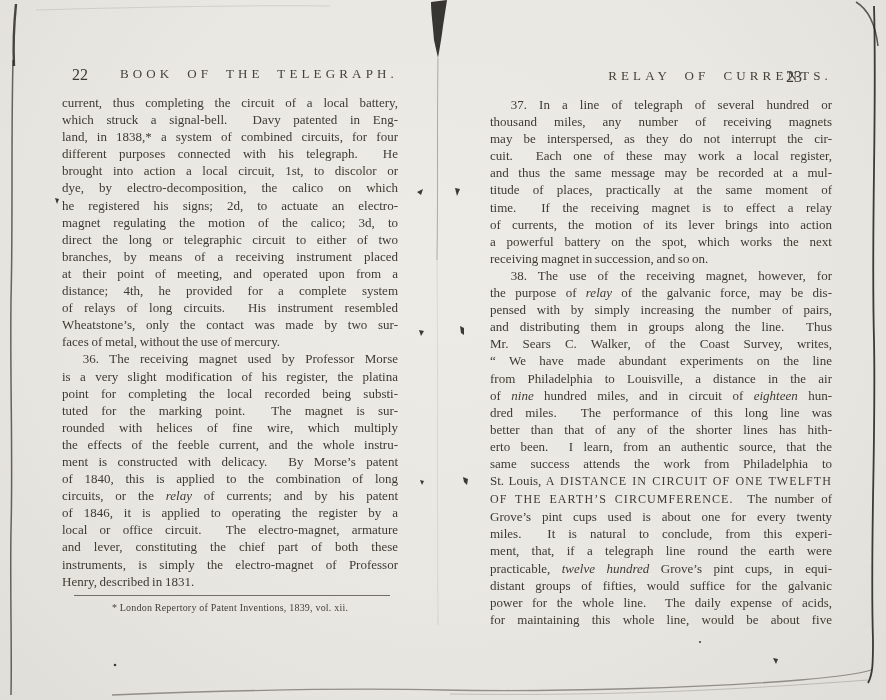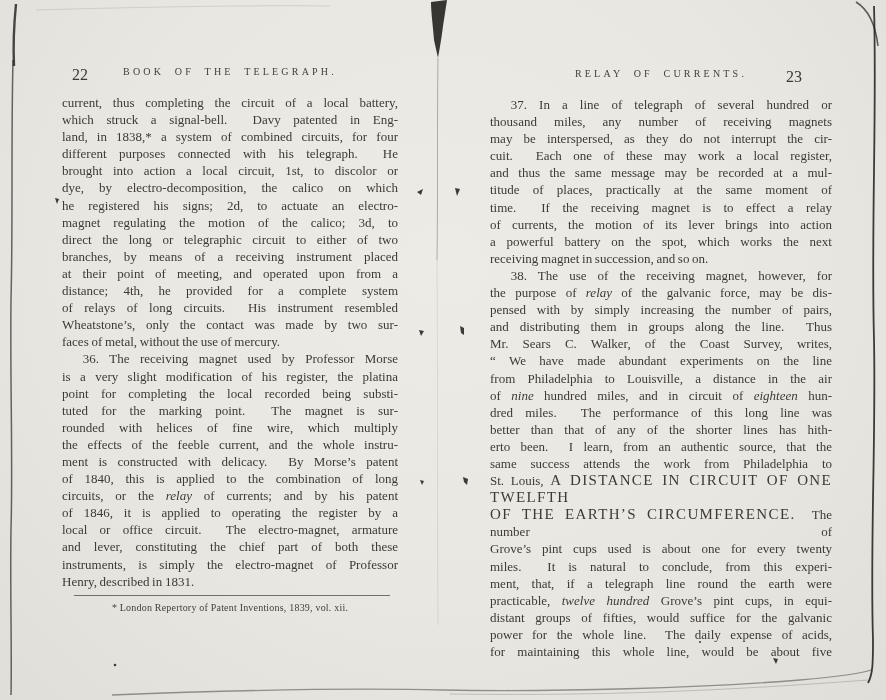--- a/index.html
+++ b/index.html
@@ -17,38 +17,38 @@
   }
   .scan{position:absolute;inset:0;}
   .artifacts{position:absolute;inset:0;pointer-events:none;}
 
   .page{position:absolute;}
   .page-left{left:62px;top:66px;width:336px;}
   .page-right{left:490px;top:68px;width:342px;}
 
   .pg-header{position:relative;height:17px;margin-bottom:11px;}
   .running{
-    display:block;text-align:center;
-    font-size:10px;letter-spacing:0.32em;word-spacing:0.5em;
+    display:block;text-align:right;
+    font-size:13px;letter-spacing:0.32em;word-spacing:0.5em;
     color:#45413a;white-space:nowrap;
   }
   .pagenum{position:absolute;top:0;font-size:16px;color:#3c3832;}
   .page-left .pagenum{left:10px;}
   .page-right .pagenum{right:30px;}
 
   .body{font-size:13px;word-spacing:-0.55px;}
   .line{
     text-align:justify;
     text-align-last:justify;
     line-height:17.1px;
     white-space:normal;
   }
   .line.end{text-align-last:left;}
   .line.indent{text-indent:1.6em;}
-  .sc{font-size:15px;letter-spacing:0.09em;}
+  .sc{font-size:12px;letter-spacing:0.09em;}
   i{}
 
   .footnote-rule{
     height:1px;background:#55514a;opacity:.8;
     margin:5px 8px 0 12px;
   }
   .footnote{
     margin-top:6px;text-align:center;
     font-size:10px;letter-spacing:0.02em;color:#45413a;
   }

